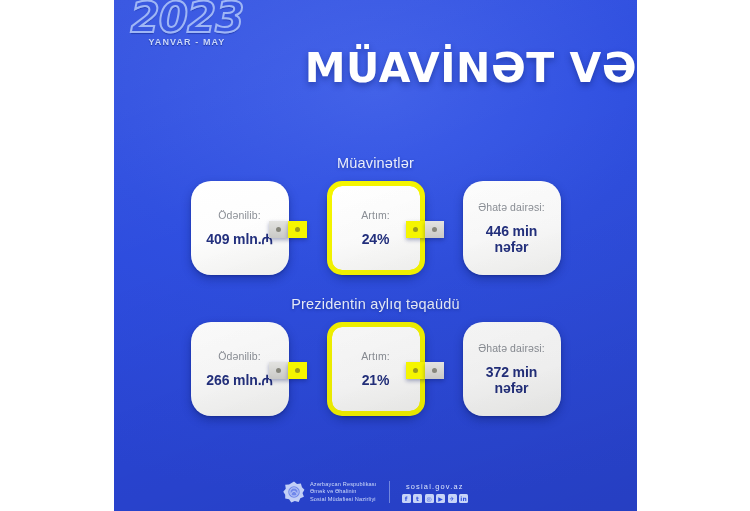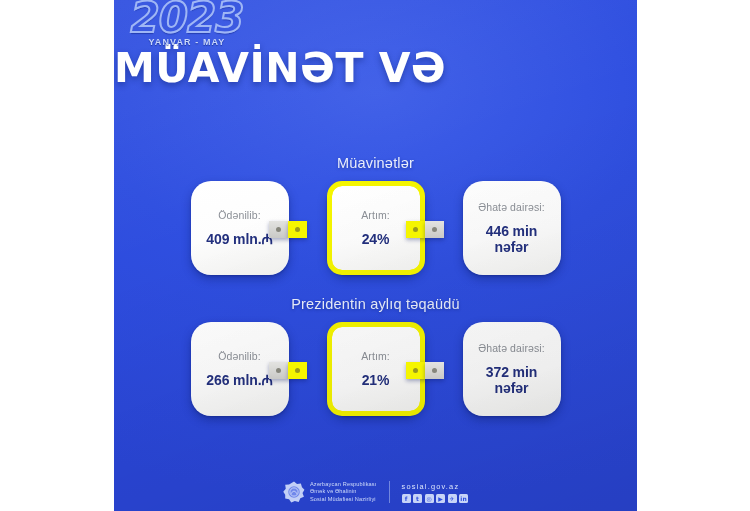--- a/index.html
+++ b/index.html
@@ -72,21 +72,21 @@
     color: #c9d7fb;
     text-shadow: 0 1px 1px rgba(10,30,120,0.6);
   }
 
   
   #title {
     position: absolute;
     left: 0;
     top: 44px;
     width: 523px;
-    text-align: left;
+    text-align: right;
     z-index: 3;
   }
   #title .line {
     display: block;
     color: #ffffff;
     font-weight: 700;
     font-size: 41px;
     line-height: 48px;
     letter-spacing: 0.5px;
     text-shadow: 0 3px 6px rgba(12,30,110,0.45);
@@ -258,21 +258,21 @@
     white-space: nowrap;
   }
   #footer-divider {
     width: 1px;
     height: 22px;
     background: rgba(205,219,250,0.45);
   }
   #footer-right {
     display: flex;
     flex-direction: column;
-    align-items: flex-start;
+    align-items: center;
     gap: 3px;
   }
   #site-url {
     color: #dce5fc;
     font-size: 7.4px;
     letter-spacing: 1.2px;
   }
   #social-row {
     display: flex;
     gap: 2.5px;

